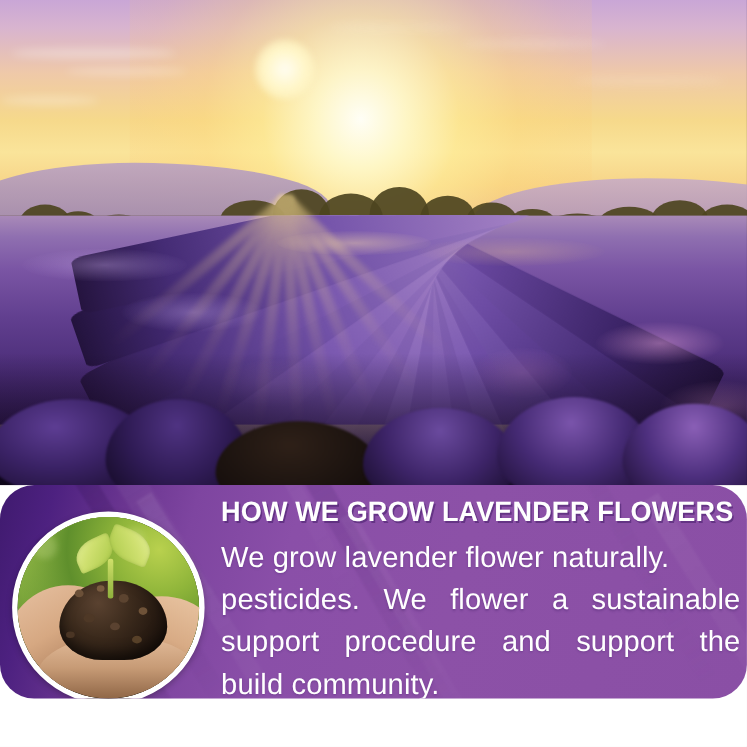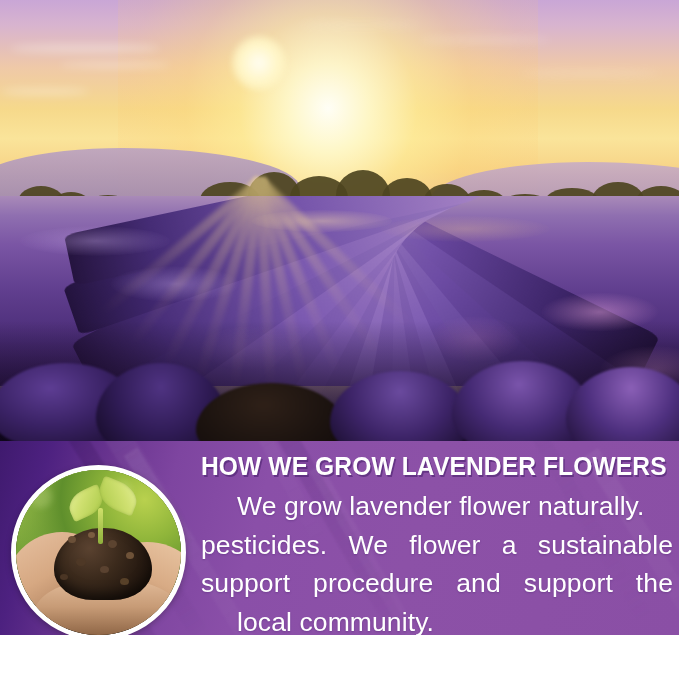--- a/index.html
+++ b/index.html
@@ -202,20 +202,21 @@
     overflow: hidden;
     background:
       linear-gradient(105deg,
         #3f1a6e 0%,
         #4d2180 7%,
         #6a3590 16%,
         #7e45a0 25%,
         #8a4fa8 38%,
         #8c51a7 60%,
         #8a4fa5 100%);
+    border-radius: 31px;
   }
   .brush {
     position: absolute;
     transform-origin: 50% 50%;
     filter: blur(0.8px);
     pointer-events: none;
   }
 
   
   .inset {
@@ -291,21 +292,21 @@
   .bodytext {
     margin-top: 6px;
     font-family: "Liberation Sans", sans-serif;
     font-size: 26.5px;
     line-height: 38.5px;
     color: #ffffff;
     font-weight: 400;
     letter-spacing: 0.1px;
     text-shadow: 0 1px 2px rgba(60,25,95,0.30);
   }
-  .bodytext .ln { display: block; white-space: nowrap; margin-left: 36px; }
+  .bodytext .ln { display: block; white-space: nowrap; }
   .bodytext .just {
     display: block;
     text-align: justify;
     text-align-last: justify;
   }
 </style>
 </head>
 <body>
 
 <div class="card">
@@ -444,18 +445,18 @@
       <div class="leaf" style="left:52px; top:20px; width:36px; height:26px; transform:rotate(-24deg);"></div>
       <div class="leaf" style="left:82px; top:12px; width:40px; height:28px; transform:rotate(22deg) scaleX(-1);"></div>
     </div>
 
     <div class="caption">
       <div class="headline">HOW WE GROW LAVENDER FLOWERS</div>
       <div class="bodytext">
         <span class="ln">We grow lavender flower naturally.</span>
         <span class="just">pesticides. We flower a sustainable</span>
         <span class="just">support procedure and support the</span>
-        <span class="ln">local community.</span>
+        <span class="ln">build community.</span>
       </div>
     </div>
   </div>
 
 </div>
 
 </body></html>

